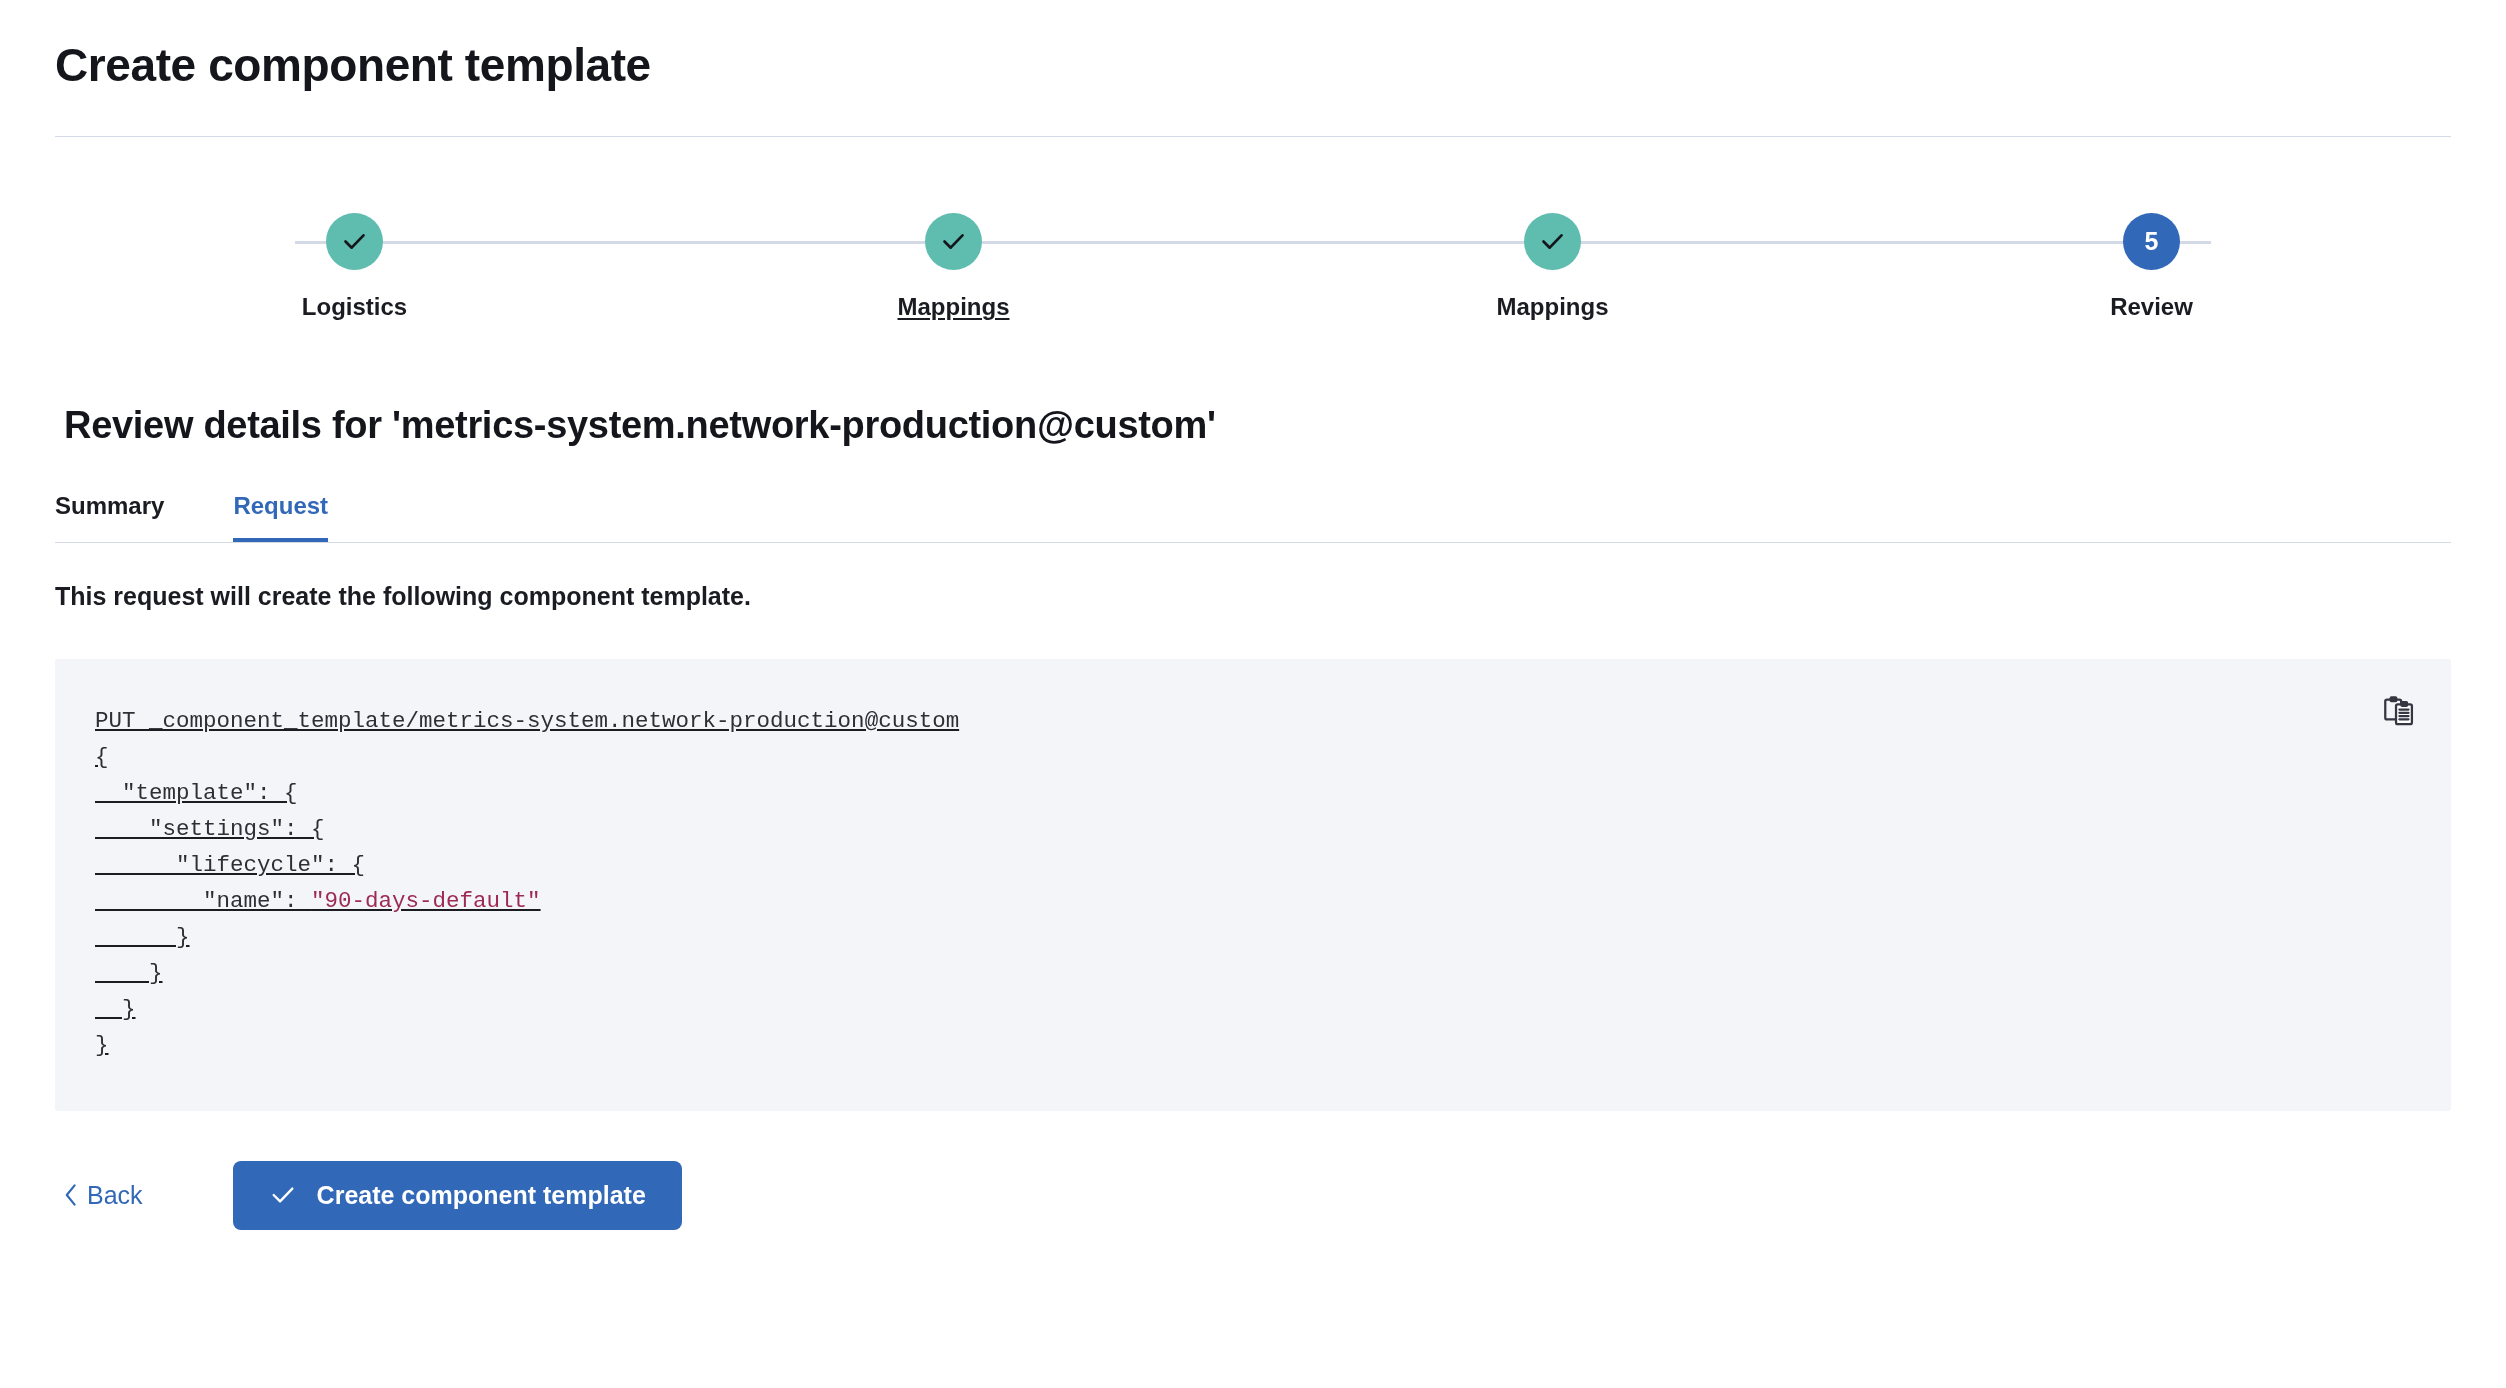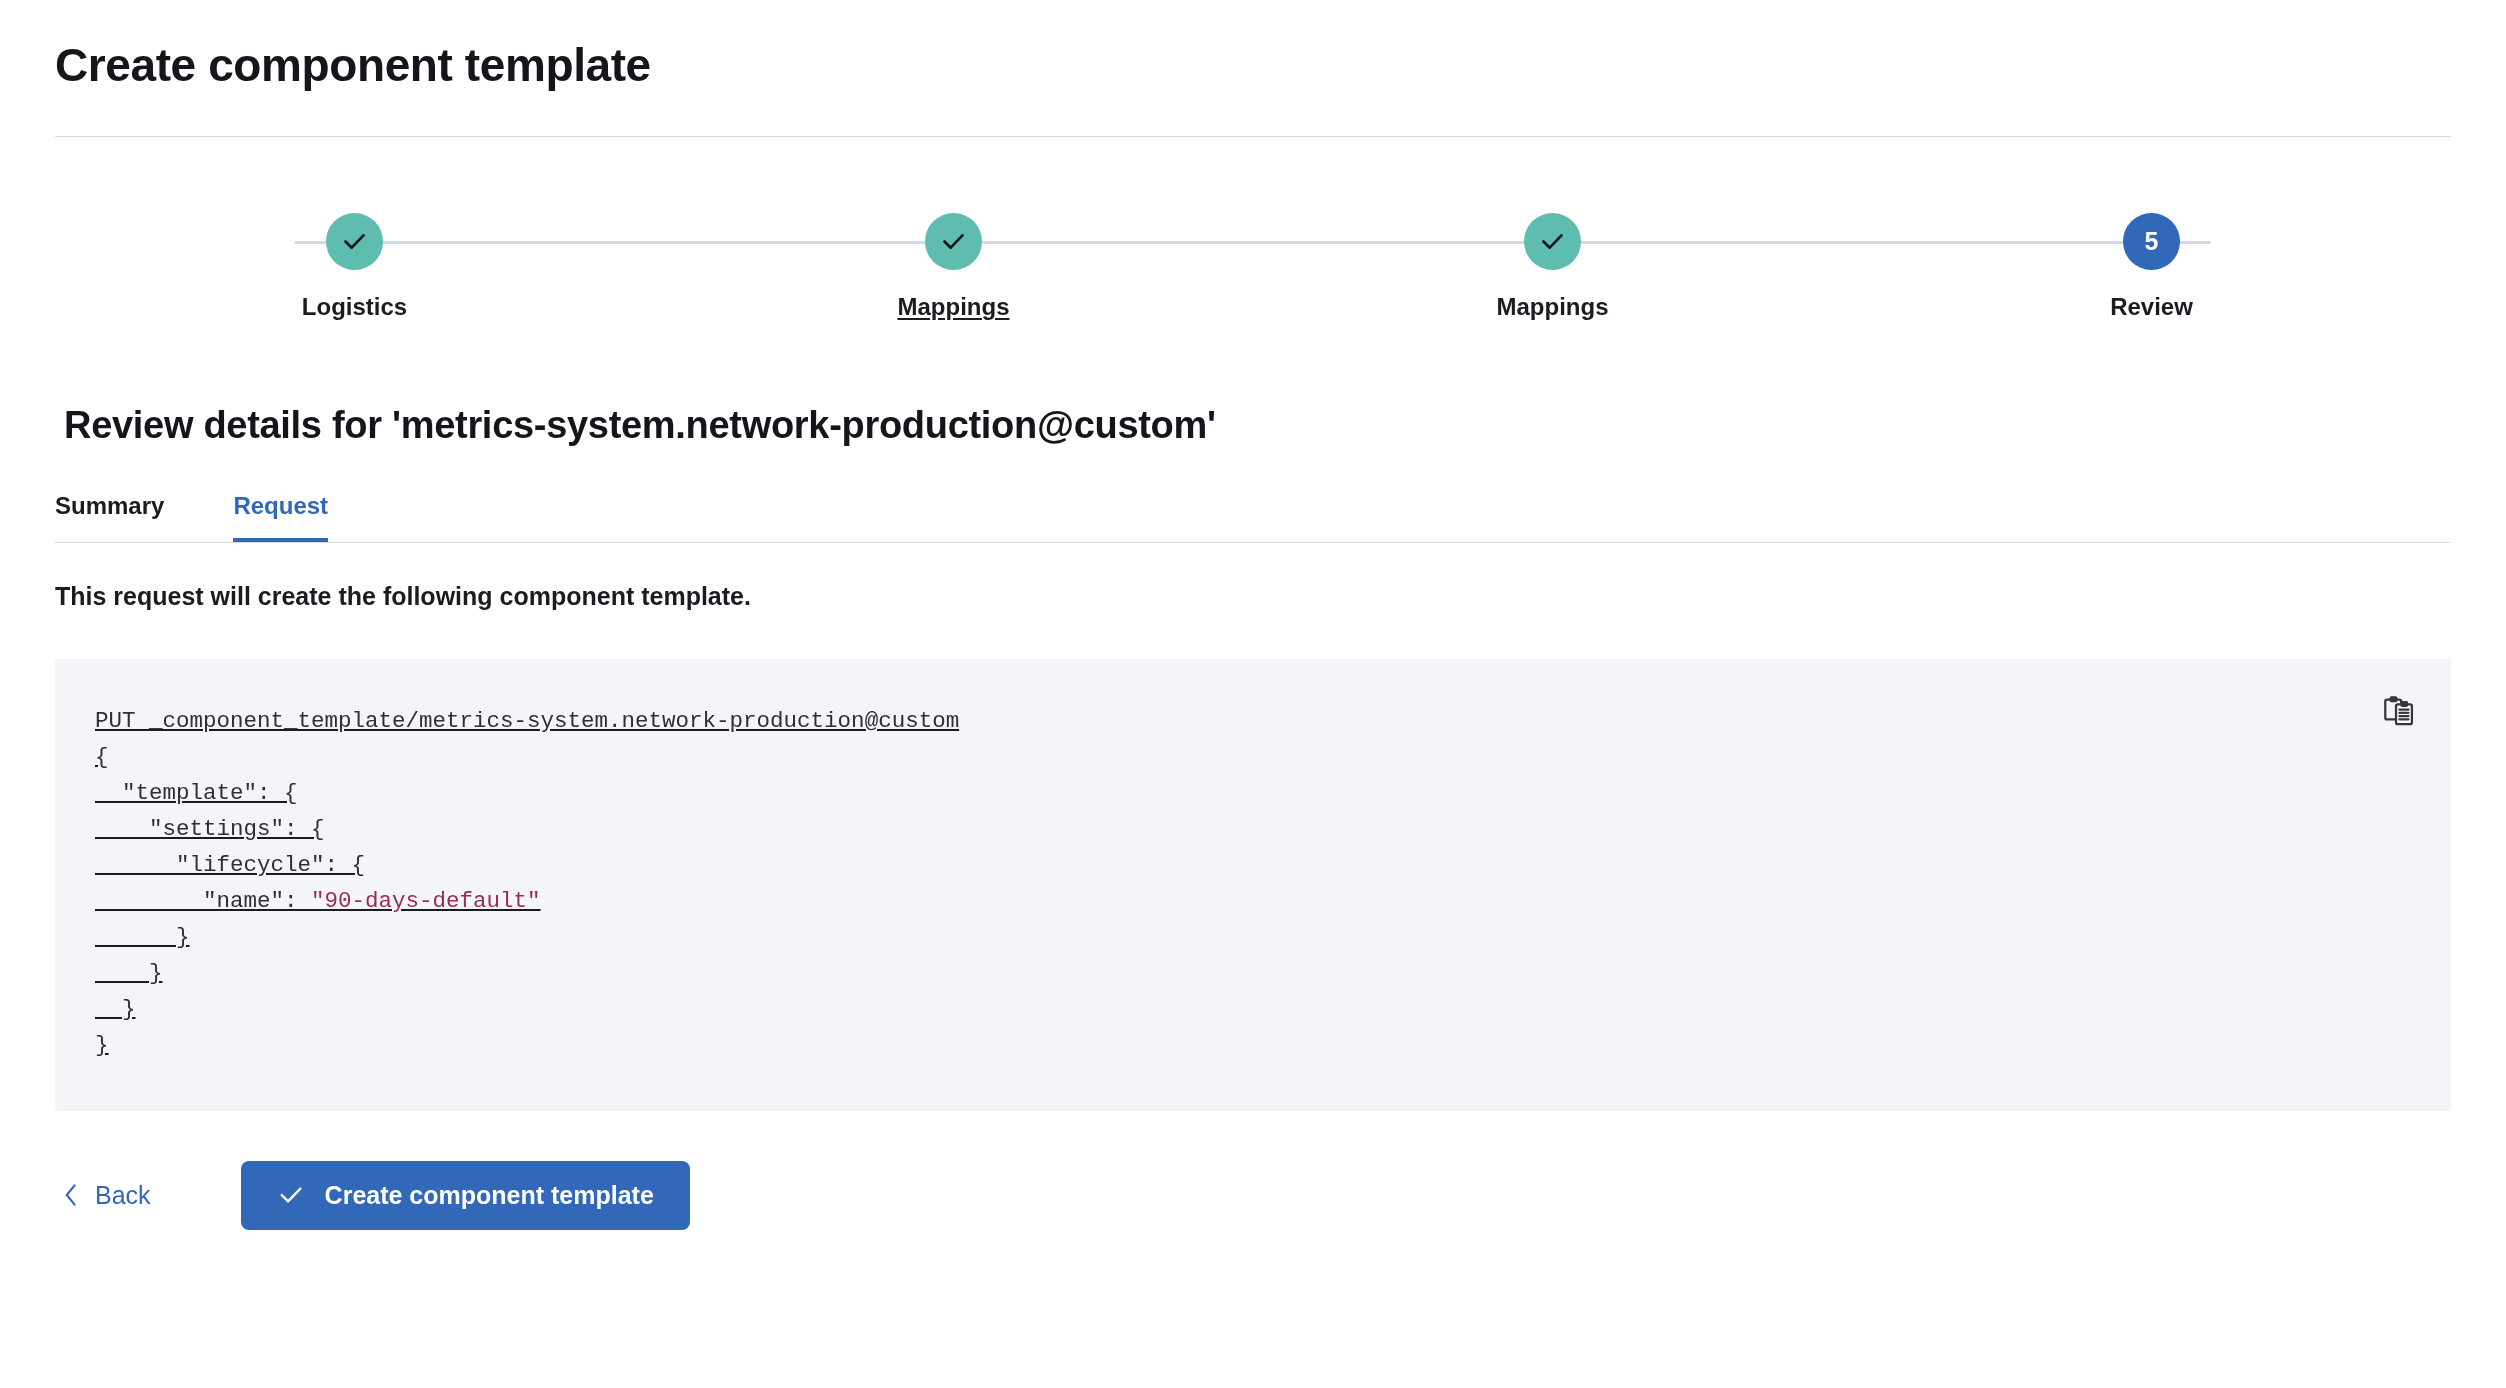--- a/index.html
+++ b/index.html
@@ -191,21 +191,21 @@
 
   
   .actions {
     margin-top: 50px;
     display: flex;
     align-items: center;
   }
   .back-button {
     display: flex;
     align-items: center;
-    gap: 14px;
+    gap: 6px;
     background: none;
     border: none;
     color: #3268b8;
     font-size: 25px;
     font-weight: 400;
     font-family: inherit;
     cursor: pointer;
     padding: 10px 6px;
   }
   .primary-button {

